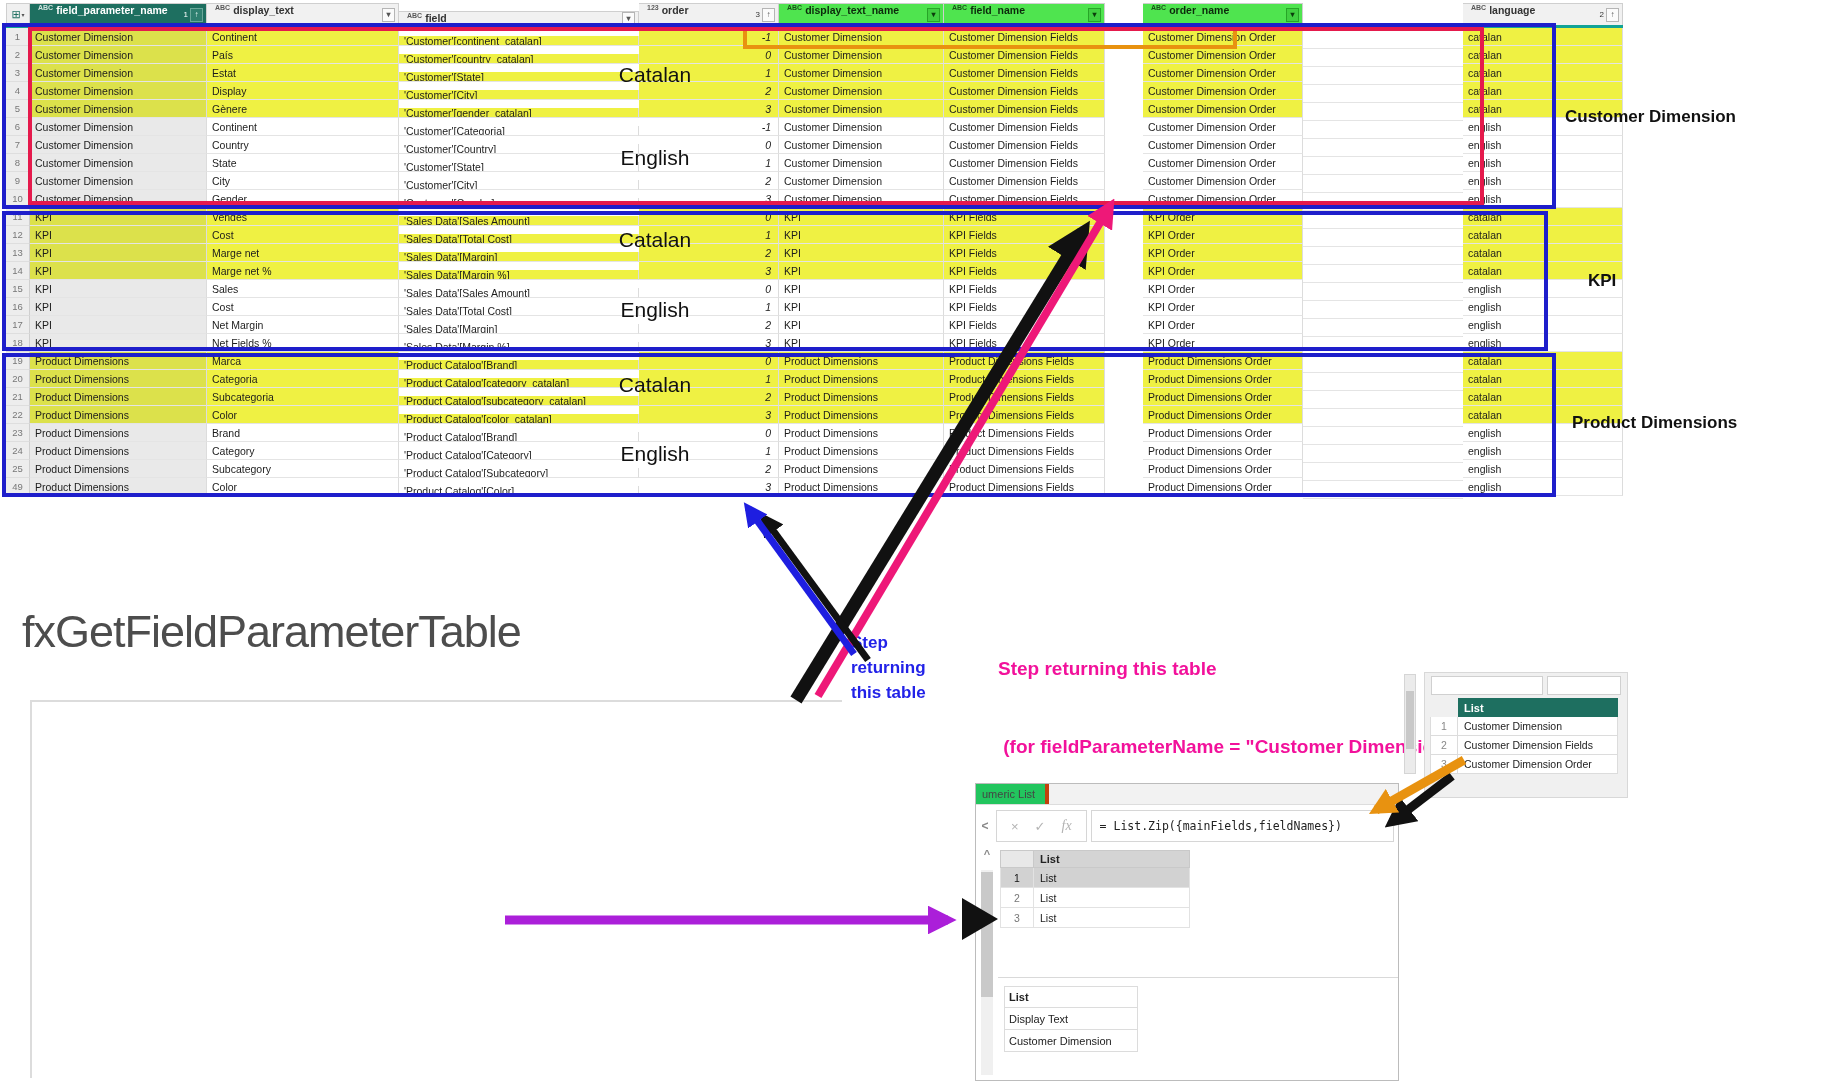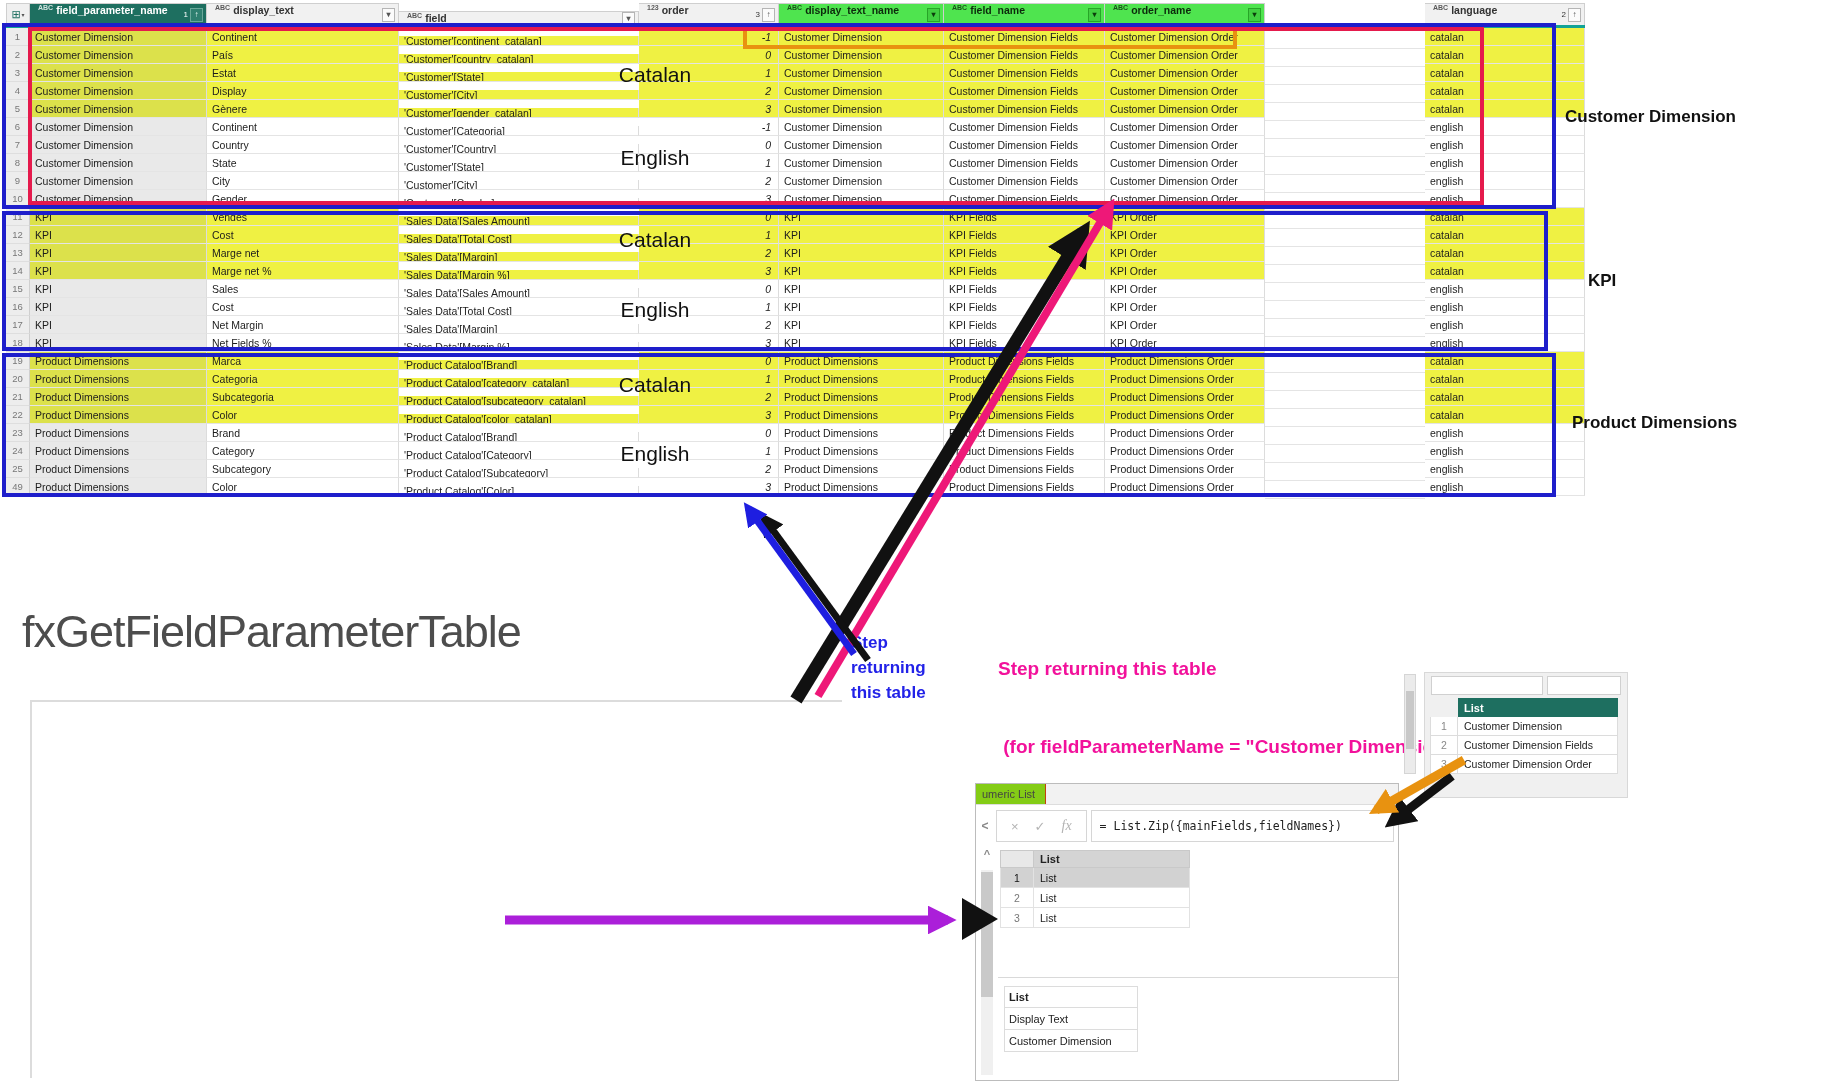--- a/index.html
+++ b/index.html
@@ -37,21 +37,21 @@
   .trow[data-lang="catalan"] .cell{background:var(--highlight_yellow,#eff143);}
   .trow[data-lang="catalan"] .cell[data-k="field_parameter_name"]{background:#dce14b;}
   .trow[data-lang="english"] .cell[data-k="field_parameter_name"]{background:#e9e9e9;}
 
   [data-k="field_parameter_name"]{width:177px;}
   [data-k="display_text"]{width:192px;}
   [data-k="field"]{width:240px;margin-top:8px;}
   [data-k="order"]{width:140px;}
   [data-k="display_text_name"]{width:165px;}
   [data-k="field_name"]{width:161px;}
-  [data-k="order_name"]{width:160px;}
+  [data-k="order_name"]{width:160px;margin-left:38px;}
   [data-k="report_name"]{width:160px;margin-top:20px;}
   [data-k="language"]{width:160px;}
 
   
   .abox{position:absolute;box-sizing:border-box;pointer-events:none;}
   .box-orange-row{left:743px;top:26px;width:494px;height:23px;border:4px solid var(--box_orange,#e89210);z-index:28;}
   .box-red{left:28px;top:27px;width:1456px;height:178px;border:4px solid var(--box_red,#e51a4c);z-index:30;}
   .box-blue-cd{left:2px;top:23px;width:1554px;height:186px;border:4px solid var(--box_blue,#1e1ecb);z-index:29;}
   .box-blue-kpi{left:2px;top:211px;width:1546px;height:140px;border:4px solid var(--box_blue,#1e1ecb);z-index:29;}
   .box-blue-pd{left:2px;top:353px;width:1554px;height:144px;border:4px solid var(--box_blue,#1e1ecb);z-index:29;}
@@ -76,22 +76,22 @@
   .cline{height:26px;line-height:26px;font-family:"DejaVu Sans Mono", monospace;font-size:14px;color:#000;white-space:pre;}
 
   
   .arrows{position:absolute;left:0;top:0;z-index:60;pointer-events:none;}
 
   
   .nl-window{position:absolute;left:975px;top:783px;width:424px;height:298px;background:#fff;
              border:1px solid #bcbcbc;z-index:40;box-sizing:border-box;}
   .nl-tabbar{position:absolute;left:0;top:0;right:0;height:20px;background:#f2f2f2;border-bottom:1px solid #dddddd;
              display:flex;align-items:center;}
-  .nl-tab{font-size:11px;color:#444;padding:0 10px 0 6px;border-right:1px solid #c2410c;height:100%;
-          display:flex;align-items:center;background:#84cc16;}
+  .nl-tab{font-size:11px;color:#444;padding:0 10px 0 6px;border-right:4px solid #c2410c;height:100%;
+          display:flex;align-items:center;background:#22c55e;}
   .nl-frow{position:absolute;left:2px;top:24px;right:4px;height:36px;display:flex;align-items:center;gap:4px;}
   .nl-nav{width:14px;text-align:center;color:#888;font-size:12px;font-weight:bold;flex:none;}
   .nl-iconbox{display:flex;align-items:center;gap:16px;border:1px solid #d6d6d6;background:#fff;height:32px;
               padding:0 14px;color:#b3b3b3;font-size:13px;box-sizing:border-box;flex:none;}
   .nl-fx{font-style:italic;font-family:"Liberation Serif", serif;font-size:14px;}
   .nl-fbox{flex:1;border:1px solid #d6d6d6;background:#fff;height:32px;display:flex;align-items:center;
            padding:0 8px;font-family:"DejaVu Sans Mono", monospace;font-size:11.5px;color:#222;box-sizing:border-box;
            white-space:nowrap;overflow:hidden;}
   .nl-side{position:absolute;left:0;top:64px;bottom:0;width:22px;}
   .nl-up{width:22px;text-align:center;color:#888;font-size:11px;font-weight:bold;}

